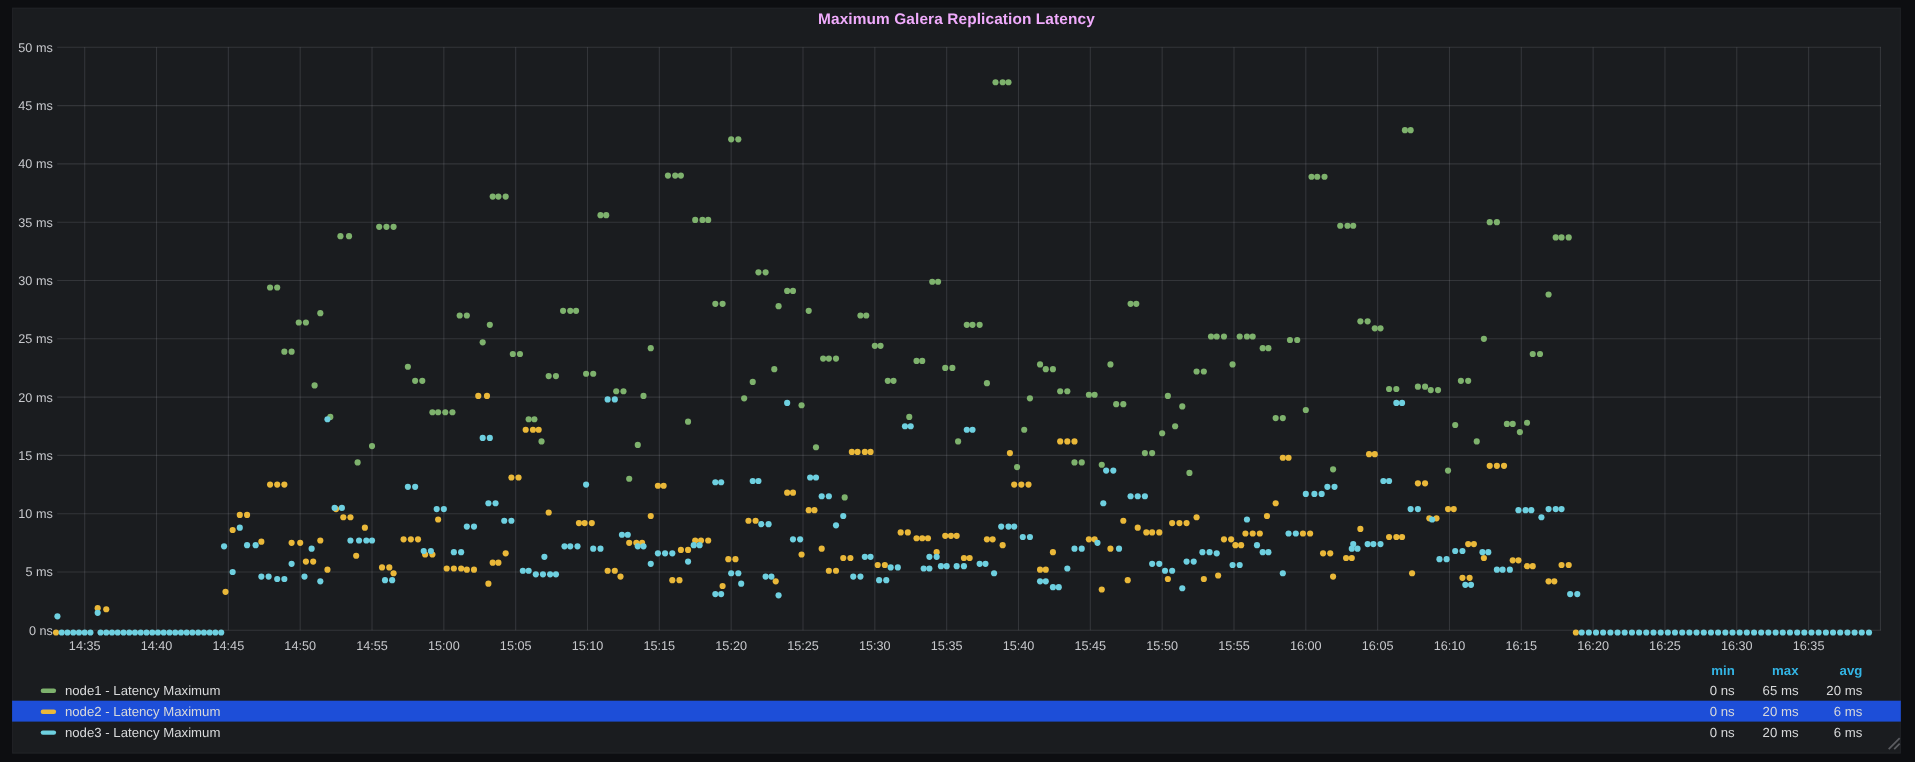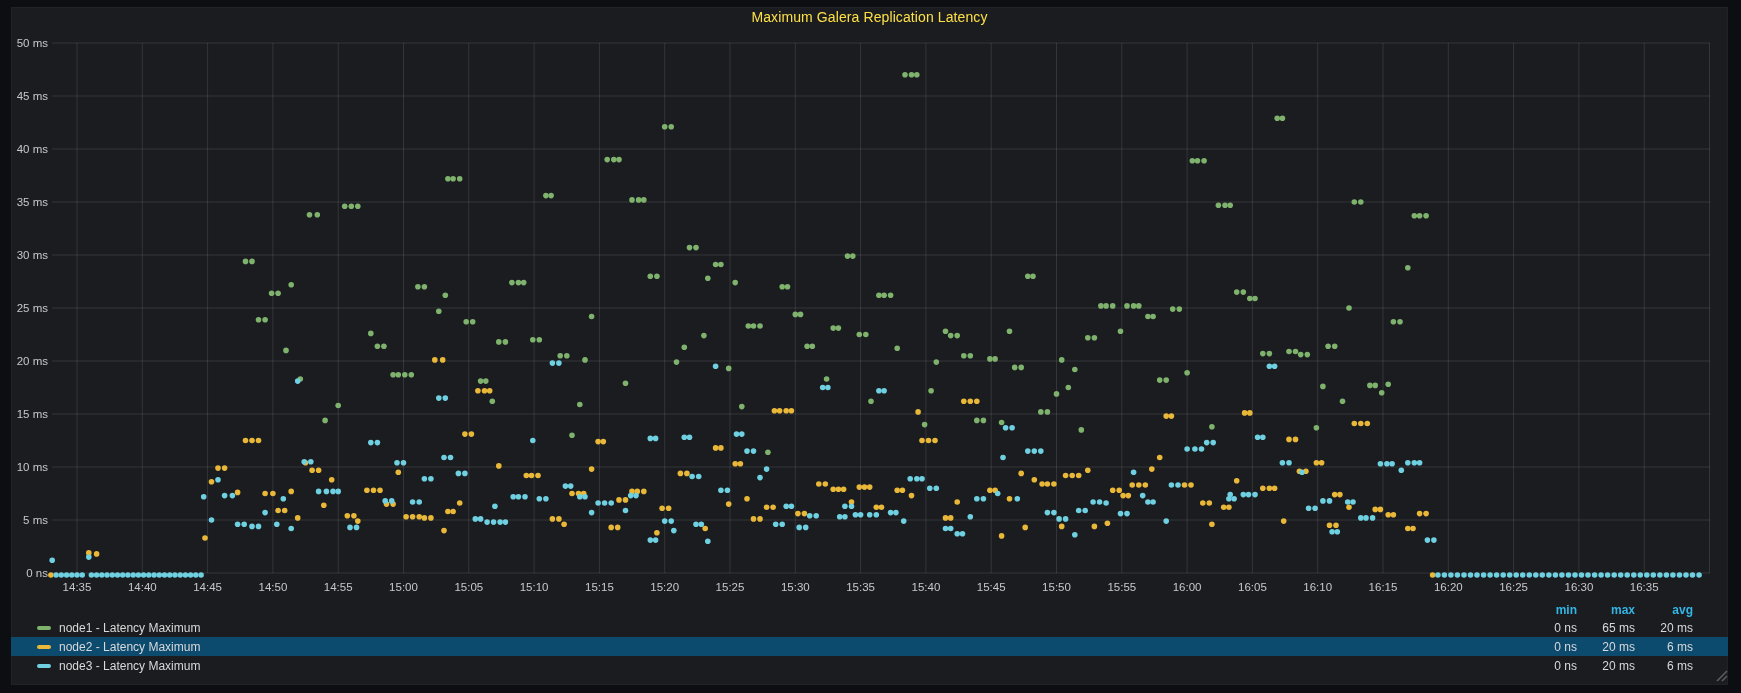--- a/index.html
+++ b/index.html
@@ -8,34 +8,34 @@
     background:#0d0e11;
     font-family:"Liberation Sans", sans-serif;
     -webkit-font-smoothing:antialiased;
   }
   .panel{
     position:absolute;left:11px;top:7px;width:1717px;height:678px;
     background:#1a1c1f;border:1px solid #202226;box-sizing:border-box;
   }
   .panel-title{
     position:absolute;left:11px;top:9px;width:1717px;height:24px;
-    text-align:center;font-size:14px;font-weight:normal;color:#fde047;
+    text-align:center;font-size:14px;font-weight:bold;color:#f0abfc;
     letter-spacing:.1px;cursor:pointer;z-index:3;
   }
   svg#chart{position:absolute;left:0;top:0;z-index:2;}
   .tick-label{fill:#c7c8cc;font-size:11.5px;font-family:"Liberation Sans",sans-serif;}
   .legend{
     position:absolute;left:11px;top:601px;width:1717px;z-index:4;
     font-size:12px;color:#d8d9da;
   }
   .leg-row{
     display:flex;align-items:center;height:19px;
     padding-left:26px;padding-right:35px;box-sizing:border-box;
   }
-  .leg-row.hl{background:#0c4a6e;}
+  .leg-row.hl{background:#1d4ed8;}
   .leg-row .spacer{flex:1;}
   .swatch{
     display:inline-block;width:14px;height:4px;border-radius:2px;
     margin-right:8px;flex:0 0 auto;
   }
   .leg-label{cursor:pointer;white-space:nowrap;}
   .stat{width:58px;text-align:right;flex:0 0 auto;}
   .leg-head .stat{color:#33b5e5;font-weight:bold;cursor:pointer;}
   .leg-head{height:17px;}
 </style>

